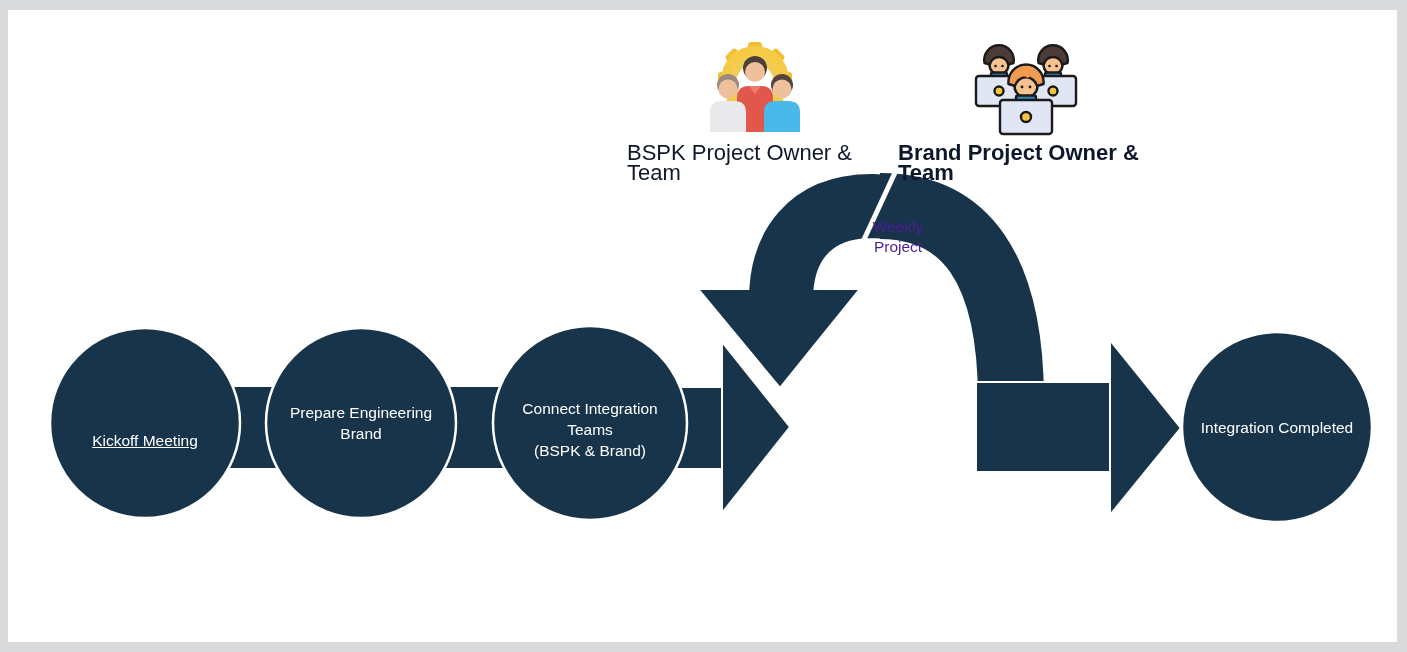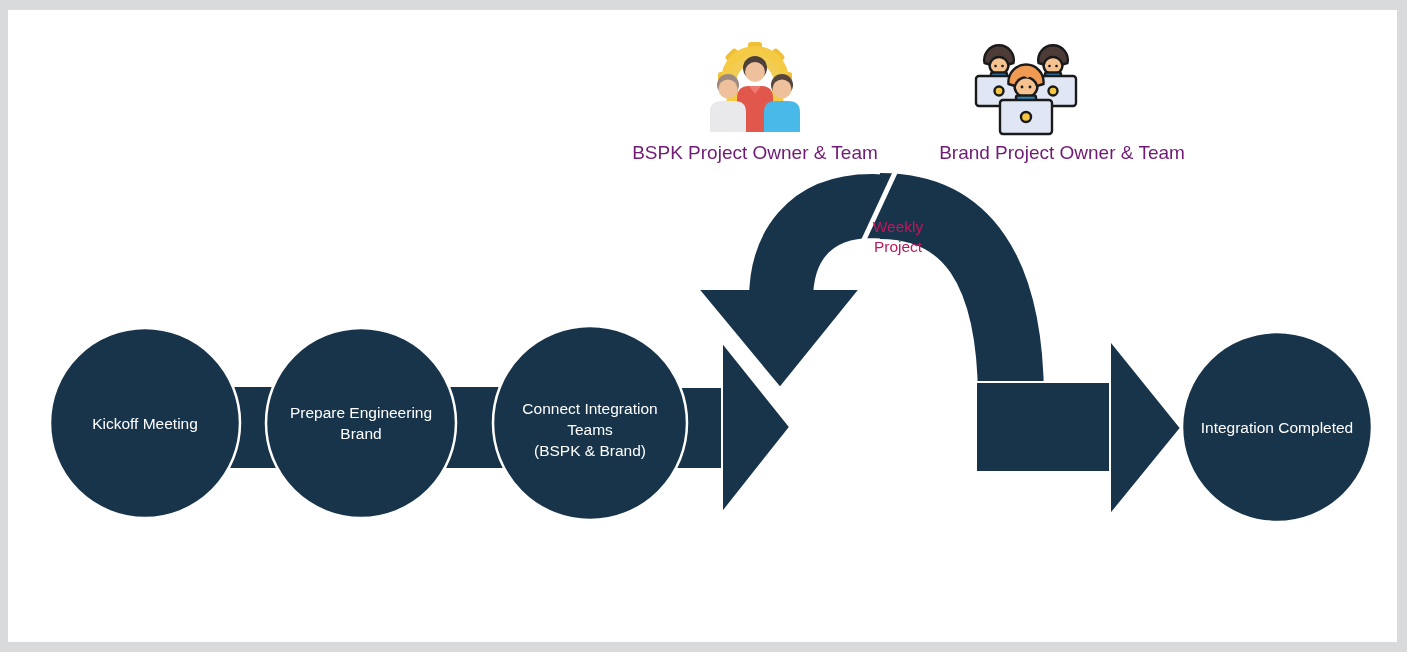--- a/index.html
+++ b/index.html
@@ -3,22 +3,22 @@
 <meta charset="utf-8">
 <style>
   html,body{margin:0;padding:0;background:#ffffff;}
   body{font-family:"Liberation Sans", sans-serif; width:1407px; height:652px; position:relative; overflow:hidden;}
   .frame{position:absolute; left:0; top:0; width:1407px; height:652px; background:#d9dadb; box-sizing:border-box;}
   .canvas{position:absolute; left:8px; top:10px; width:1389px; height:632px; background:#ffffff;}
   .layer{position:absolute; left:0; top:0; width:1407px; height:652px;}
   svg{display:block;}
   .label{position:absolute; display:flex; align-items:center; justify-content:center; text-align:center; color:#ffffff; font-size:15.5px; line-height:21px;}
   .label .inner{display:block;}
-  .team-label{position:absolute; text-align:center; color:#701a75; font-size:19px; line-height:20px;}
-  .loop-label{position:absolute; text-align:center; color:#be185d; font-size:15.5px; line-height:20px;}
+  .team-label{position:absolute; color:#0f172a; font-size:22px; line-height:20px;}
+  .loop-label{position:absolute; text-align:center; color:#4c1d95; font-size:15.5px; line-height:20px;}
   .icon-wrap{position:absolute;}
 </style>
 </head>
 <body>
 
 <div class="frame">
   <div class="canvas"></div>
 </div>
 
 <div class="layer">
@@ -119,21 +119,21 @@
       <rect x="28" y="64" width="52" height="34" rx="3" fill="#e1e6f5"></rect>
       <circle cx="54" cy="81" r="5" fill="#f6c642"></circle>
       <g stroke="none" fill="#1a1a1a">
           <circle cx="50" cy="51" r="1.4"></circle>
           <circle cx="58" cy="51" r="1.4"></circle>
         </g>
     </g>
   </svg>
 </div>
 
-<div class="label" style="left:55px; top:343px; width:180px; height:160px;">
+<div class="label" style="left:55px; top:360px; width:180px; height:160px;text-decoration:underline;">
   <span class="inner">Kickoff Meeting</span>
 </div>
 <div class="label" style="left:271px; top:343px; width:180px; height:160px;">
   <span class="inner" style="width:170px;">Prepare Engineering Brand</span>
 </div>
 <div class="label" style="left:492px; top:343px; width:196px; height:160px;">
   <span class="inner" style="width:160px;margin-top:12px;">
     <span style="display:block;">Connect Integration Teams</span>
     <span style="display:block;">(BSPK &amp; Brand)</span>
   </span>
@@ -141,13 +141,13 @@
 <div class="label" style="left:1182px; top:347px; width:190px; height:160px;justify-content:center;">
   <span class="inner">Integration Completed</span>
 </div>
 
 <div class="loop-label" style="left:838px; top:217px; width:120px;">
   <div>Weekly</div>
   <div>Project</div>
 </div>
 
 <div class="team-label" style="left:627px; top:143px; width:256px;">BSPK Project Owner &amp; Team</div>
-<div class="team-label" style="left:934px; top:143px; width:256px;">Brand Project Owner &amp; Team</div>
+<div class="team-label" style="left:898px; top:143px; width:256px;font-weight:bold;">Brand Project Owner &amp; Team</div>
 
 </body></html>

